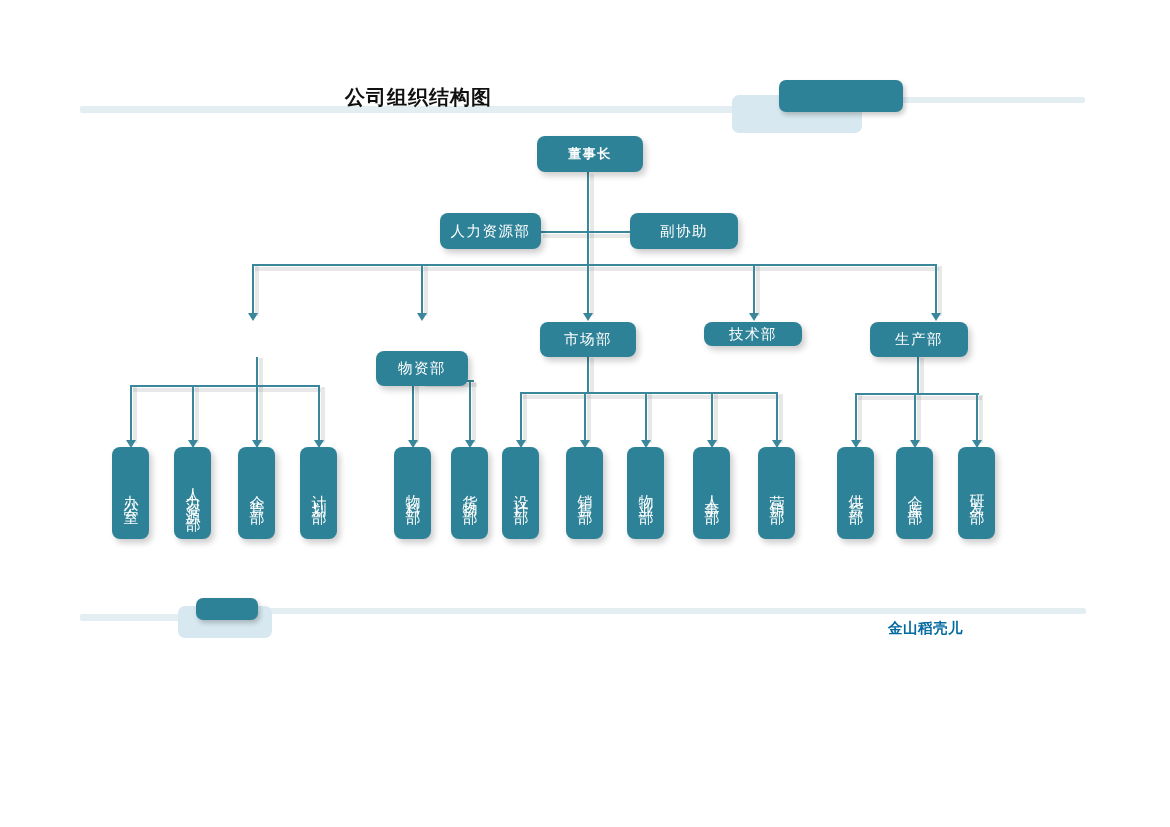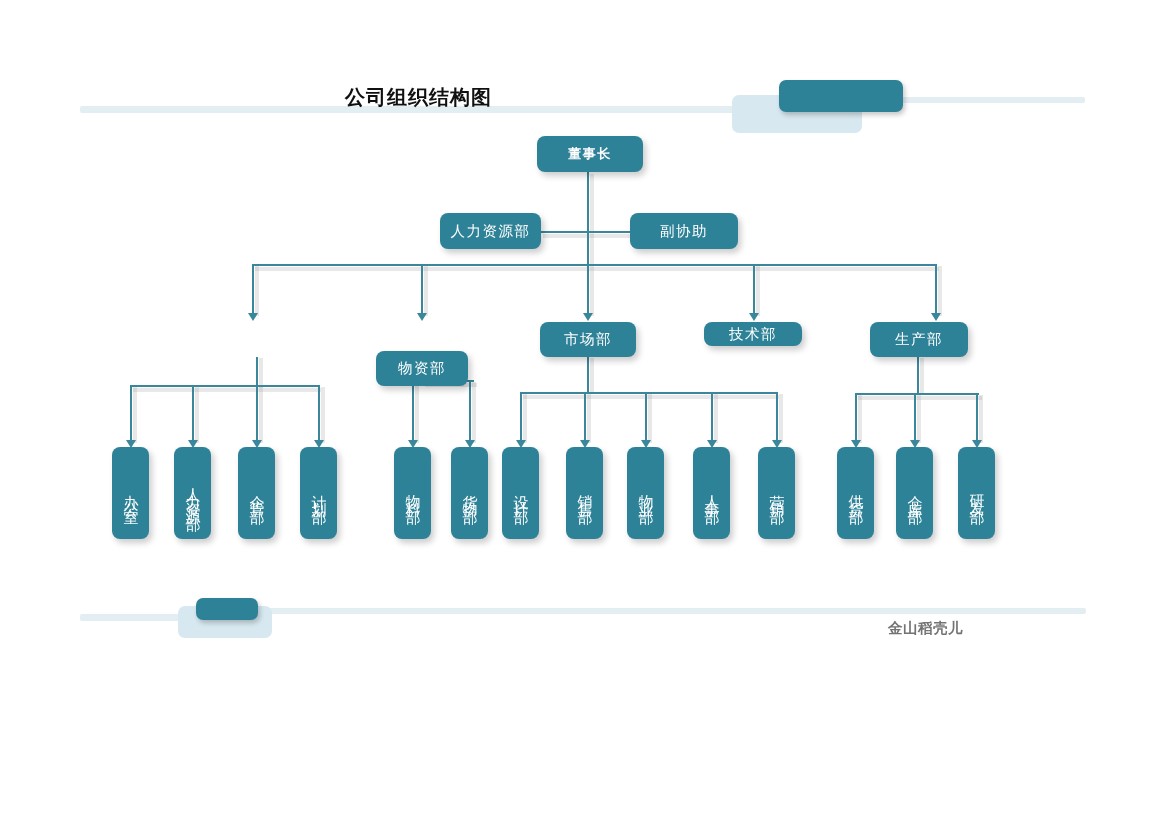--- a/index.html
+++ b/index.html
@@ -43,21 +43,21 @@
     font-size: 20px;
     font-weight: bold;
     color: #101010;
     letter-spacing: 1px;
     white-space: nowrap;
   }
   .doc-footer-text {
     position: absolute;
     font-size: 14.5px;
     font-weight: bold;
-    color: #737373;
+    color: #0369a1;
     letter-spacing: 0.5px;
     white-space: nowrap;
   }
 
   
   .node {
     position: absolute;
     background: #2e8297;
     color: #ffffff;
     border-radius: 8px;

